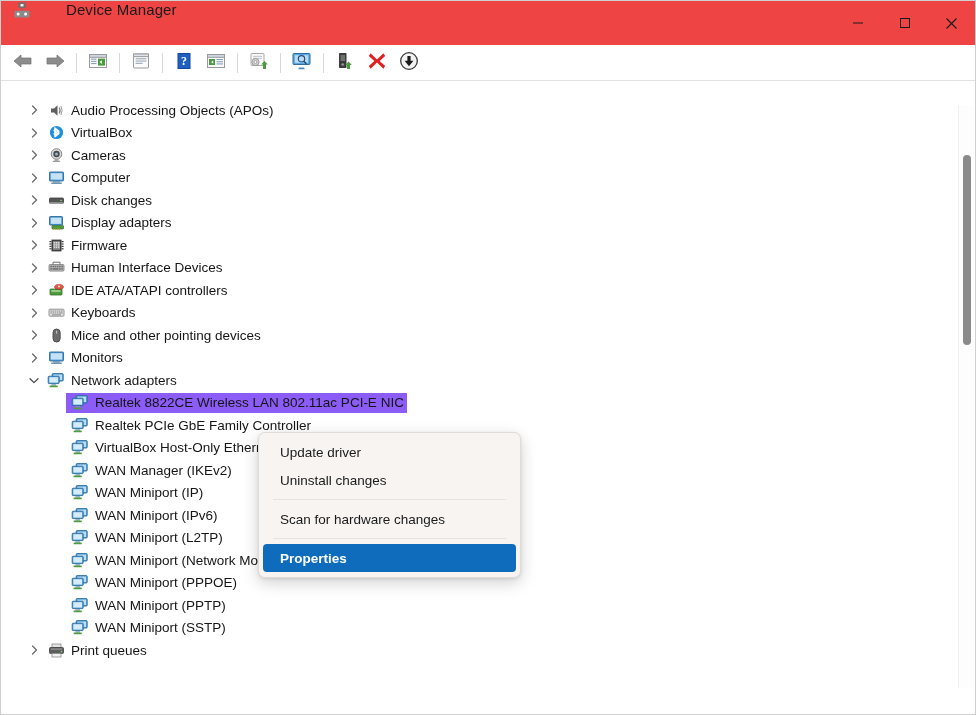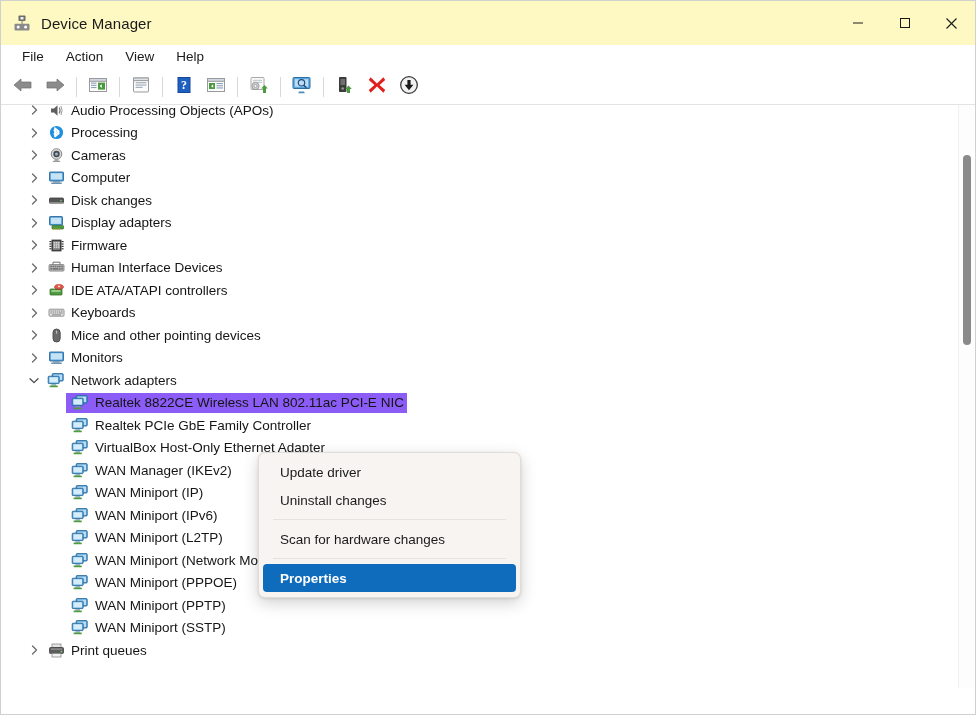--- a/index.html
+++ b/index.html
@@ -17,24 +17,24 @@
     height: 715px;
     background: #ffffff;
     border: 1px solid #d0d0d0;
     overflow: hidden;
   }
 
   
   .titlebar {
     position: relative;
     height: 44px;
-    background: #fef9c3;
+    background: #ef4444;
     display: flex;
-    align-items: center;
     border-bottom: none;
+    gap: 25px;
   }
   .title-icon {
     width: 18px; height: 18px;
     margin-left: 12px; margin-right: 10px;
     flex: 0 0 auto;
     position: relative;
   }
   .title-text {
     font-size: 15px;
     color: #1a1a1a;
@@ -245,26 +245,20 @@
       </div>
       <div class="cap-btn">
         <svg width="13" height="13" viewBox="0 0 13 13">
             <line x1="1.5" y1="1.5" x2="11.5" y2="11.5" stroke="#1a1a1a" stroke-width="1.1"></line>
             <line x1="11.5" y1="1.5" x2="1.5" y2="11.5" stroke="#1a1a1a" stroke-width="1.1"></line>
           </svg>
       </div>
     </div>
   </div>
 
-  <div class="menubar">
-    <div class="menu-item">File</div>
-    <div class="menu-item">Action</div>
-    <div class="menu-item">View</div>
-    <div class="menu-item">Help</div>
-  </div>
 
   <div class="toolbar">
 
     <div class="tb-btn">
       <span>
         <svg width="22" height="18" viewBox="0 0 22 18">
           <path d="M9 3 L2 9 L9 15 L9 12 L19 12 L19 6 L9 6 Z" fill="#8c8c8c" stroke="#6e6e6e" stroke-width="0.7" stroke-linejoin="round"></path>
         </svg>
       </span>
     </div>
@@ -424,21 +418,21 @@
             </svg>
           </span>
           <span class="label-box">
             <span class="icon-cell">
               <svg width="17" height="17" viewBox="0 0 17 17">
                 <circle cx="8.5" cy="8.5" r="6.6" fill="#1f8fe0"></circle>
                 <path d="M7 5 L11 8 L7 11.3 L7 4.2 L11 7.3" fill="none" stroke="#ffffff" stroke-width="1.3"></path>
                 <path d="M7 4.2 L7 12.8 L11 9.6 L5.6 6.3 M11 6.8 L5.6 10.2" fill="none" stroke="#ffffff" stroke-width="1.3" stroke-linejoin="round"></path>
               </svg>
             </span>
-            <span style="padding-left: 4px;">Processing</span>
+            <span style="padding-left: 4px;">VirtualBox</span>
           </span>
         </div>
         <div class="row">
           <div style="flex: 0 0 24px;"></div>
           <span class="chev">
             <svg width="9" height="12" viewBox="0 0 9 12">
               <path d="M2.5 2 L6.5 6 L2.5 10" fill="none" stroke="#6b6b6b" stroke-width="1.3" stroke-linecap="round" stroke-linejoin="round"></path>
             </svg>
           </span>
           <span class="label-box">
@@ -894,21 +888,21 @@
             <span style="padding-left: 4px;">Print queues</span>
           </span>
         </div>
       </div>
   </div>
 
   <div class="vscroll">
     <div class="vthumb" style="top:50px;height:190px;"></div>
   </div>
 
-  <div class="ctxmenu" id="ctxmenu" style="left:257px; top:451px; width:263px;">
+  <div class="ctxmenu" id="ctxmenu" style="left:257px; top:431px; width:263px;">
       <div class="ctx-item">
         <span>Update driver</span>
       </div>
       <div class="ctx-item">
         <span>Uninstall changes</span>
       </div>
       <div class="ctx-sep"></div>
       <div class="ctx-item">
         <span>Scan for hardware changes</span>
       </div>

